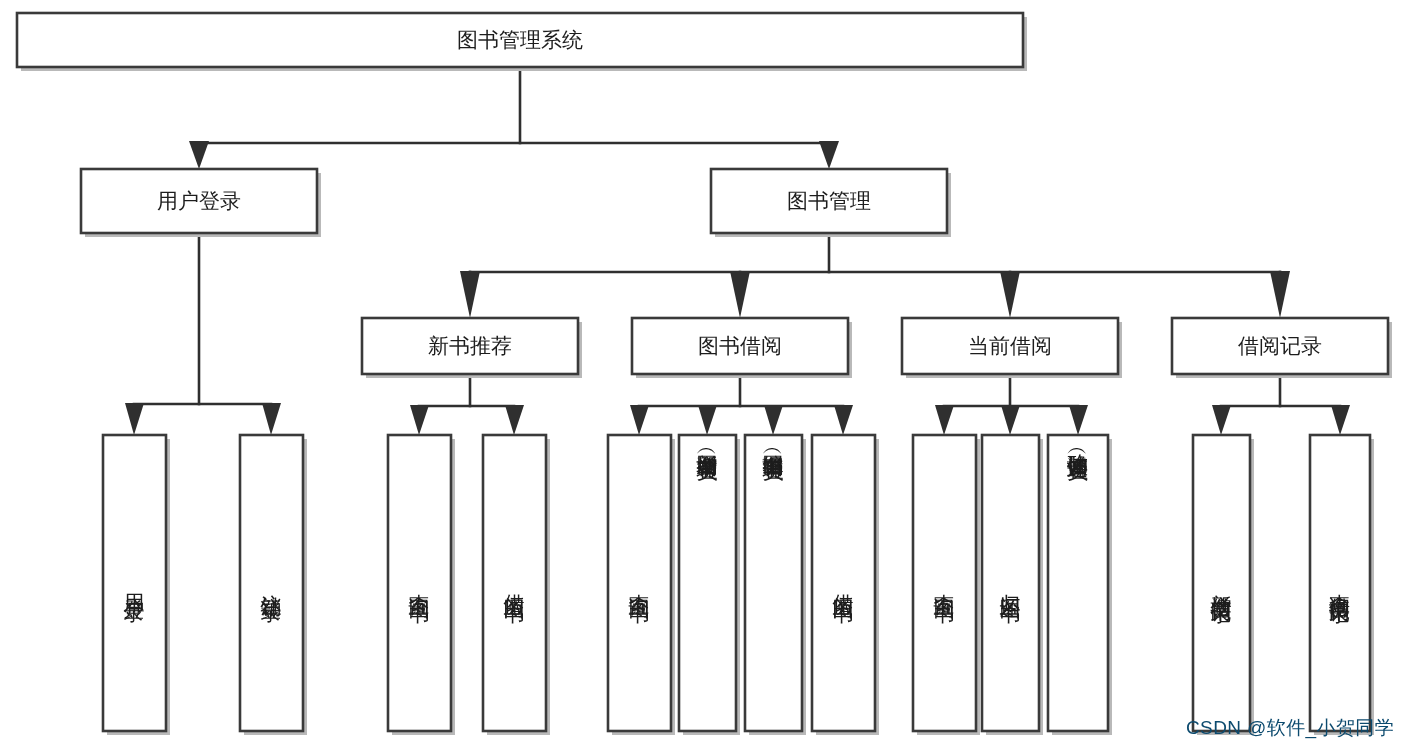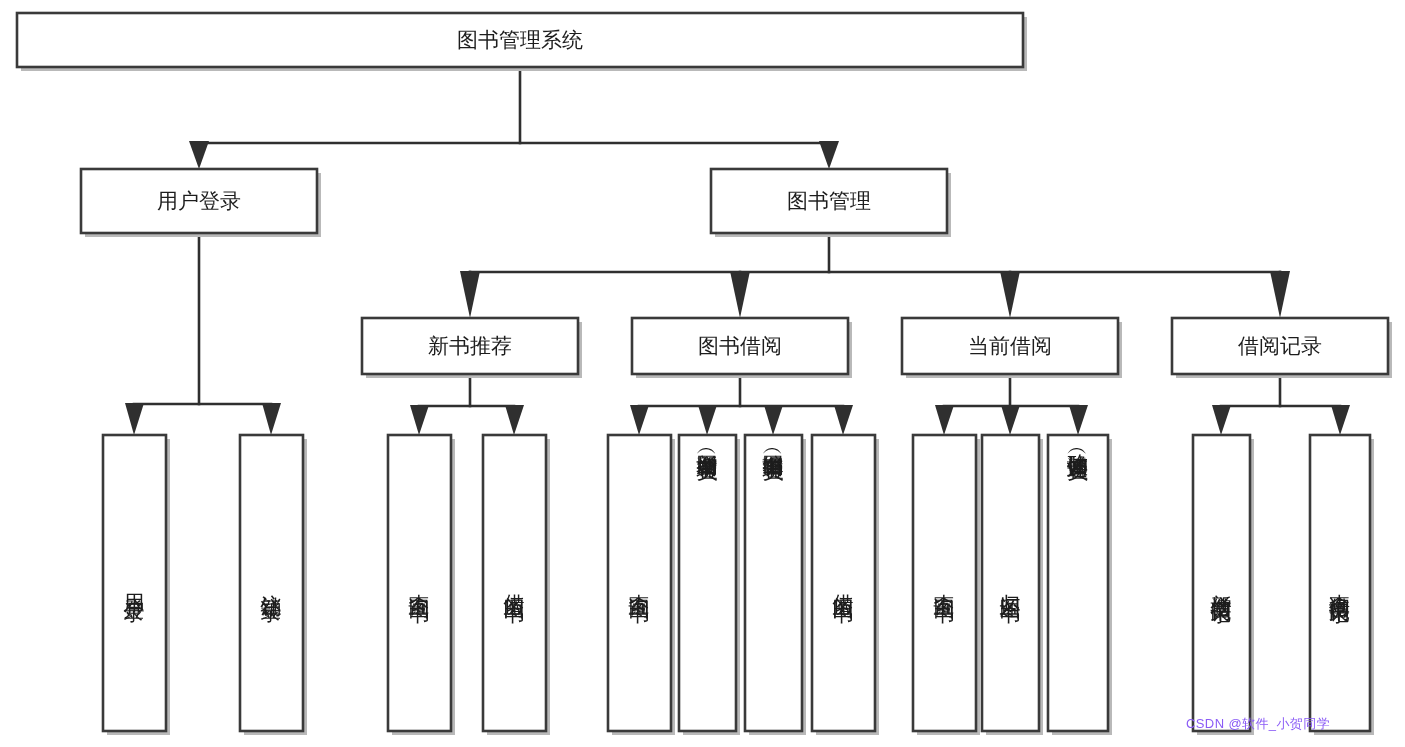--- a/index.html
+++ b/index.html
@@ -72,22 +72,22 @@
     color: #1d1d1d;
     letter-spacing: 3px;
     text-align: center;
     white-space: nowrap;
   }
   .watermark {
     position: absolute;
     left: 1186px;
     top: 715px;
     font-family: "Liberation Sans", "DejaVu Sans", sans-serif;
-    font-size: 13px;
-    color: #8b5cf6;
+    font-size: 19px;
+    color: #0c4a6e;
     white-space: nowrap;
     letter-spacing: 0.4px;
   }
 </style>
 </head>
 <body>
 
 <div id="diagram-root">
 
   <svg class="canvas" viewBox="0 0 1405 747" xmlns="http://www.w3.org/2000/svg">

